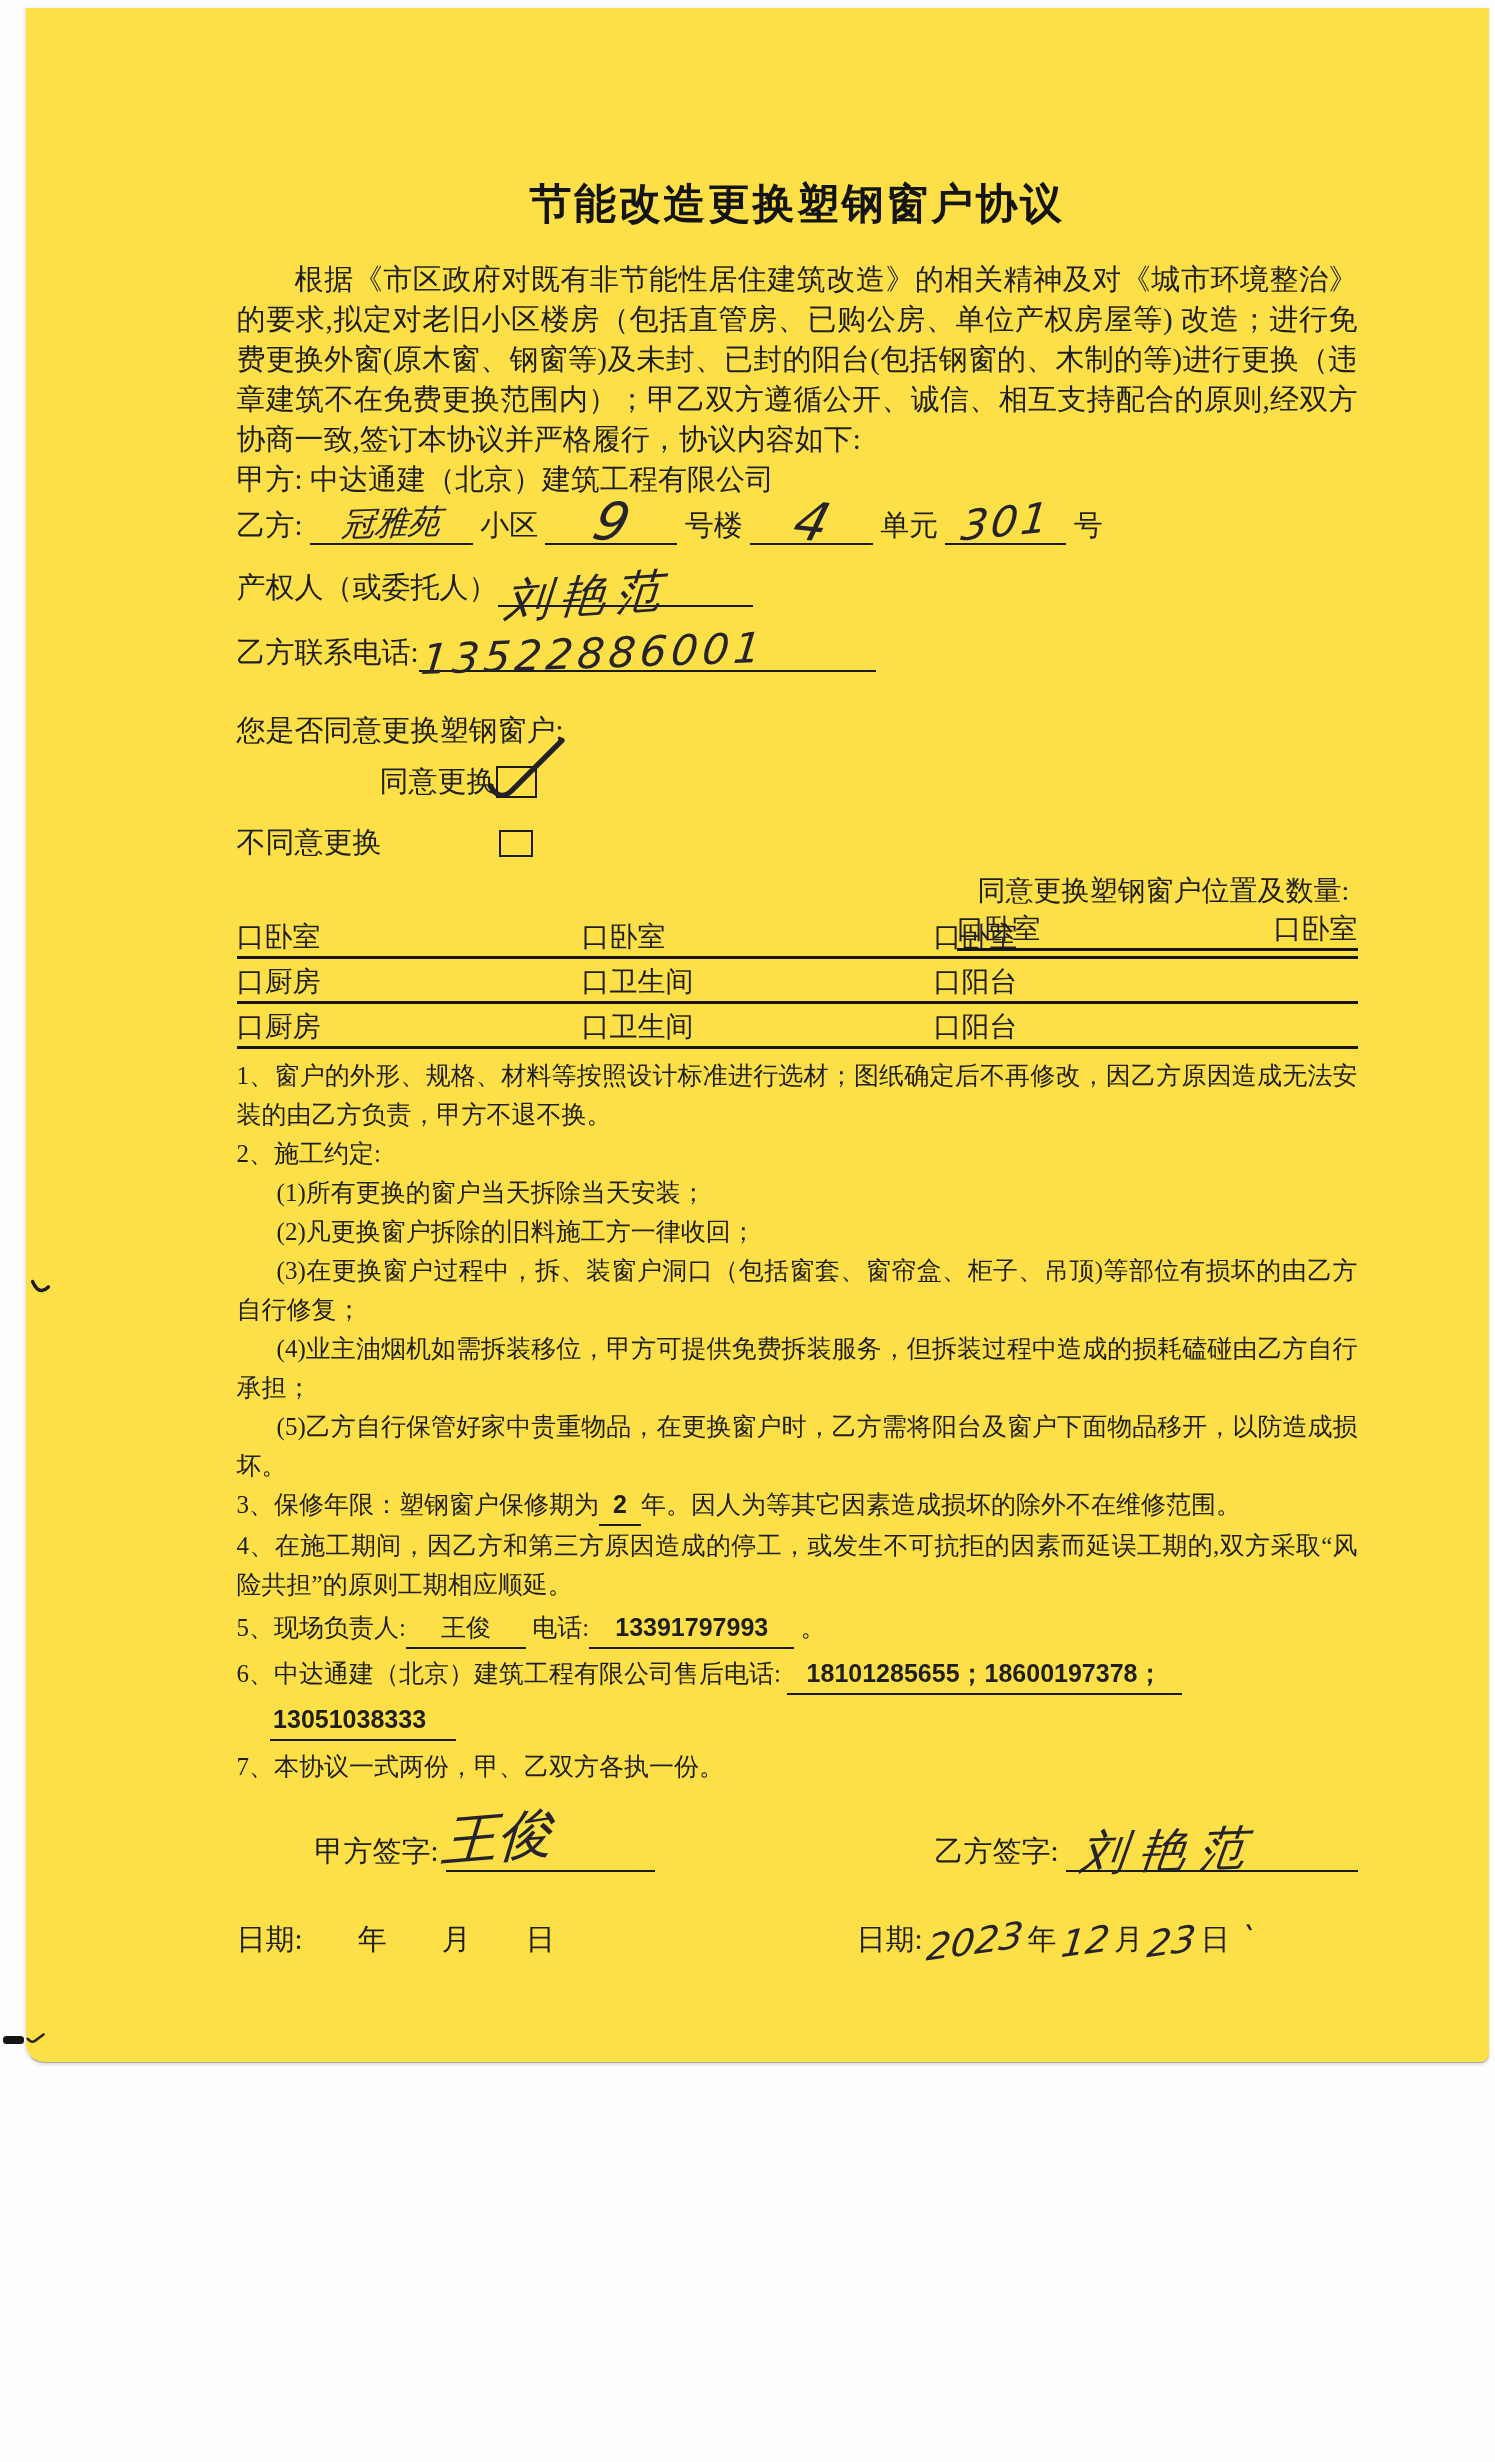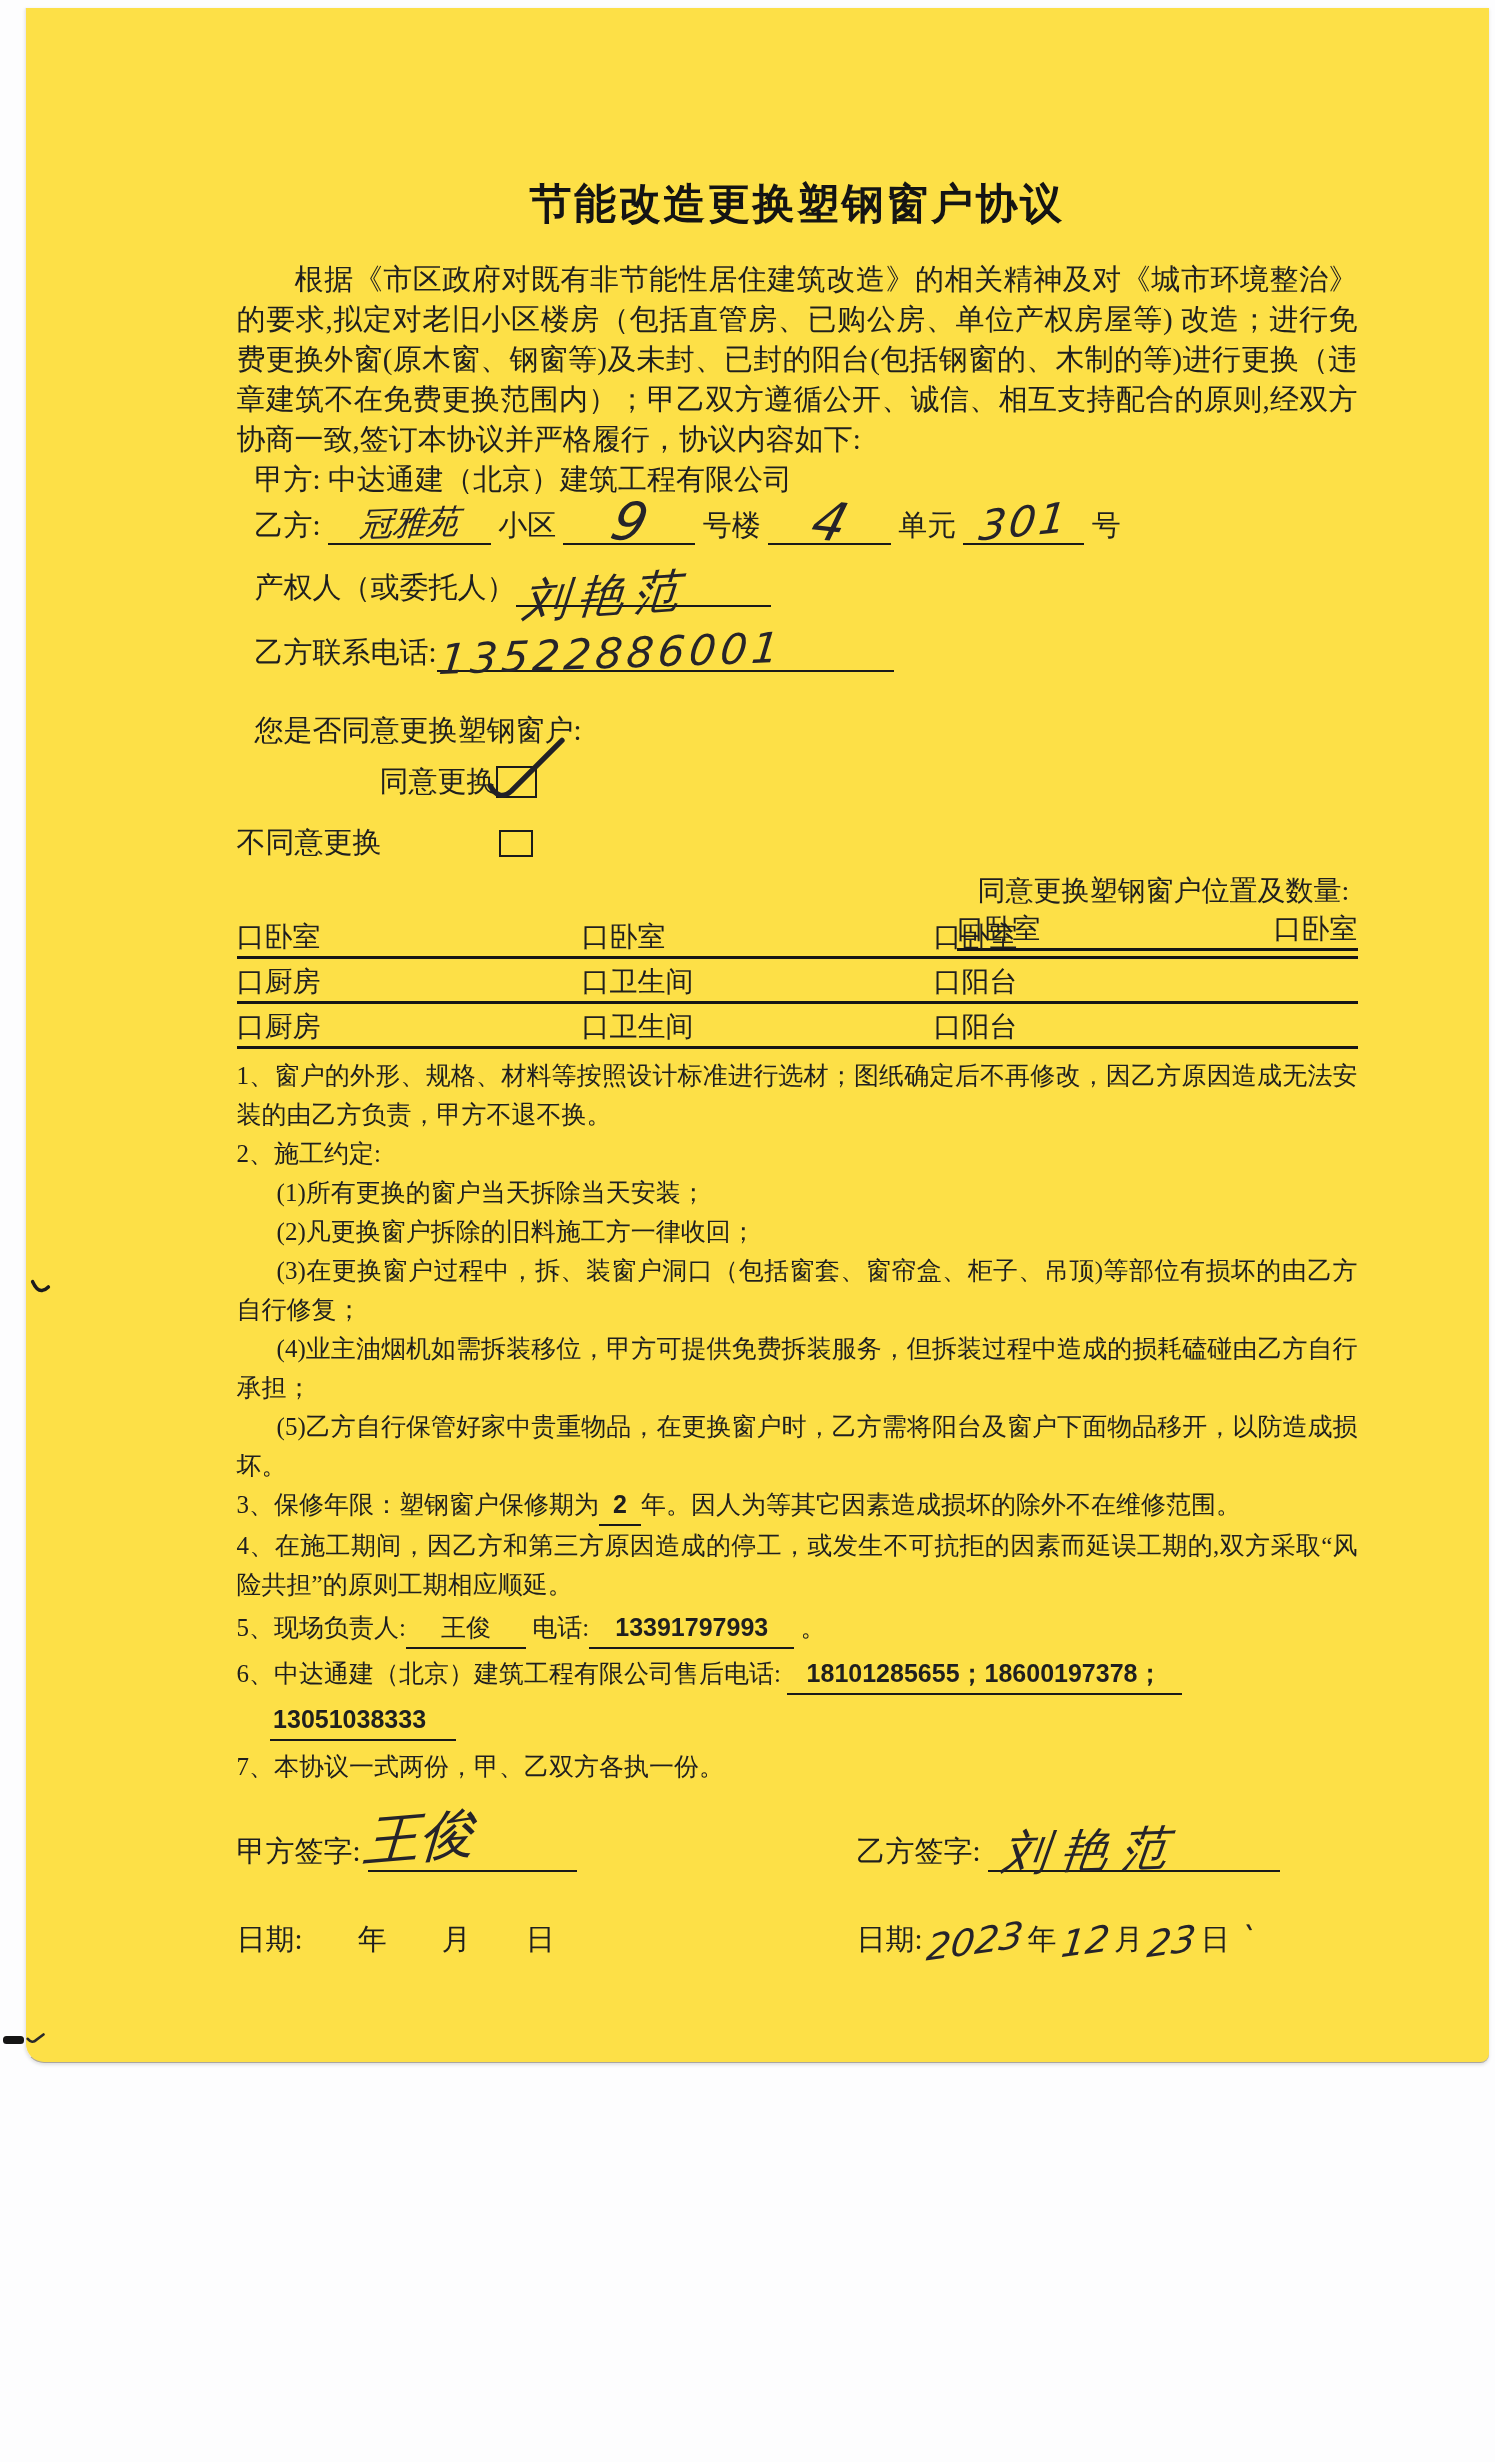--- a/index.html
+++ b/index.html
@@ -19,21 +19,21 @@
   }
   .content{position:absolute;left:211px;top:0;width:1121px;}
   .doc-title{
     margin:0;padding-top:172px;text-align:center;
     font-family:"Liberation Sans","DejaVu Sans",sans-serif;
     font-weight:bold;font-size:42px;line-height:47px;letter-spacing:2.6px;color:#141414;
   }
   p{margin:0;}
   .body-text{font-size:29px;line-height:40px;text-align:justify;}
   .intro{margin-top:32px;text-indent:58px;}
-  .row{font-size:29px;line-height:40px;white-space:nowrap;margin-left:18px;}
+  .row{font-size:29px;line-height:40px;white-space:nowrap;}
   .blank{
     display:inline-block;border-bottom:2.6px solid #1a1a1a;
     text-align:center;vertical-align:bottom;position:relative;height:39px;
   }
   .hw{
     display:inline-block;color:#26242a;
     font-family:"DejaVu Sans",sans-serif;font-style:italic;
     transform:skewX(-6deg) rotate(-2deg);
   }
   .hw-community{font-size:33px;line-height:35px;}
@@ -62,21 +62,21 @@
   .t-cell3{flex:1;}
   .clauses{margin-top:7px;}
   .clause{font-size:25px;line-height:39px;text-align:justify;}
   .sub{text-indent:40px;}
   .blank-s{
     display:inline-block;border-bottom:2.6px solid #1a1a1a;
     padding:0 14px;text-align:center;
   }
   .num{font-family:"Liberation Sans","DejaVu Sans",sans-serif;font-weight:bold;}
   .phones2{padding-left:33px;}
-  .sig-row{display:flex;align-items:flex-end;margin-top:23px;height:63px;font-size:29px;}
+  .sig-row{display:flex;align-items:flex-end;margin-top:23px;height:63px;font-size:29px;justify-content:flex-end;}
   .sig-col-a{width:620px;display:flex;align-items:flex-end;}
   .sig-col-b{display:flex;align-items:flex-end;}
   .sig-line{display:inline-block;border-bottom:2.6px solid #1a1a1a;height:39px;position:relative;margin-left:7px;}
   .sig-line.a{width:209px;}
   .sig-line.b{width:292px;}
   .hw-sig-a{position:absolute;left:-3.5px;bottom:-5.3px;font-size:55px;white-space:nowrap;transform:skewX(-8deg) rotate(-5deg);}
   .hw-sig-b{position:absolute;left:14px;bottom:-12.3px;font-size:47px;letter-spacing:12.3px;white-space:nowrap;transform:skewX(-8deg) rotate(-2deg);}
   .date-row{display:flex;margin-top:47px;font-size:29px;line-height:40px;}
   .date-col-a{width:620px;white-space:nowrap;}
   .date-col-b{white-space:nowrap;display:flex;align-items:flex-end;}

